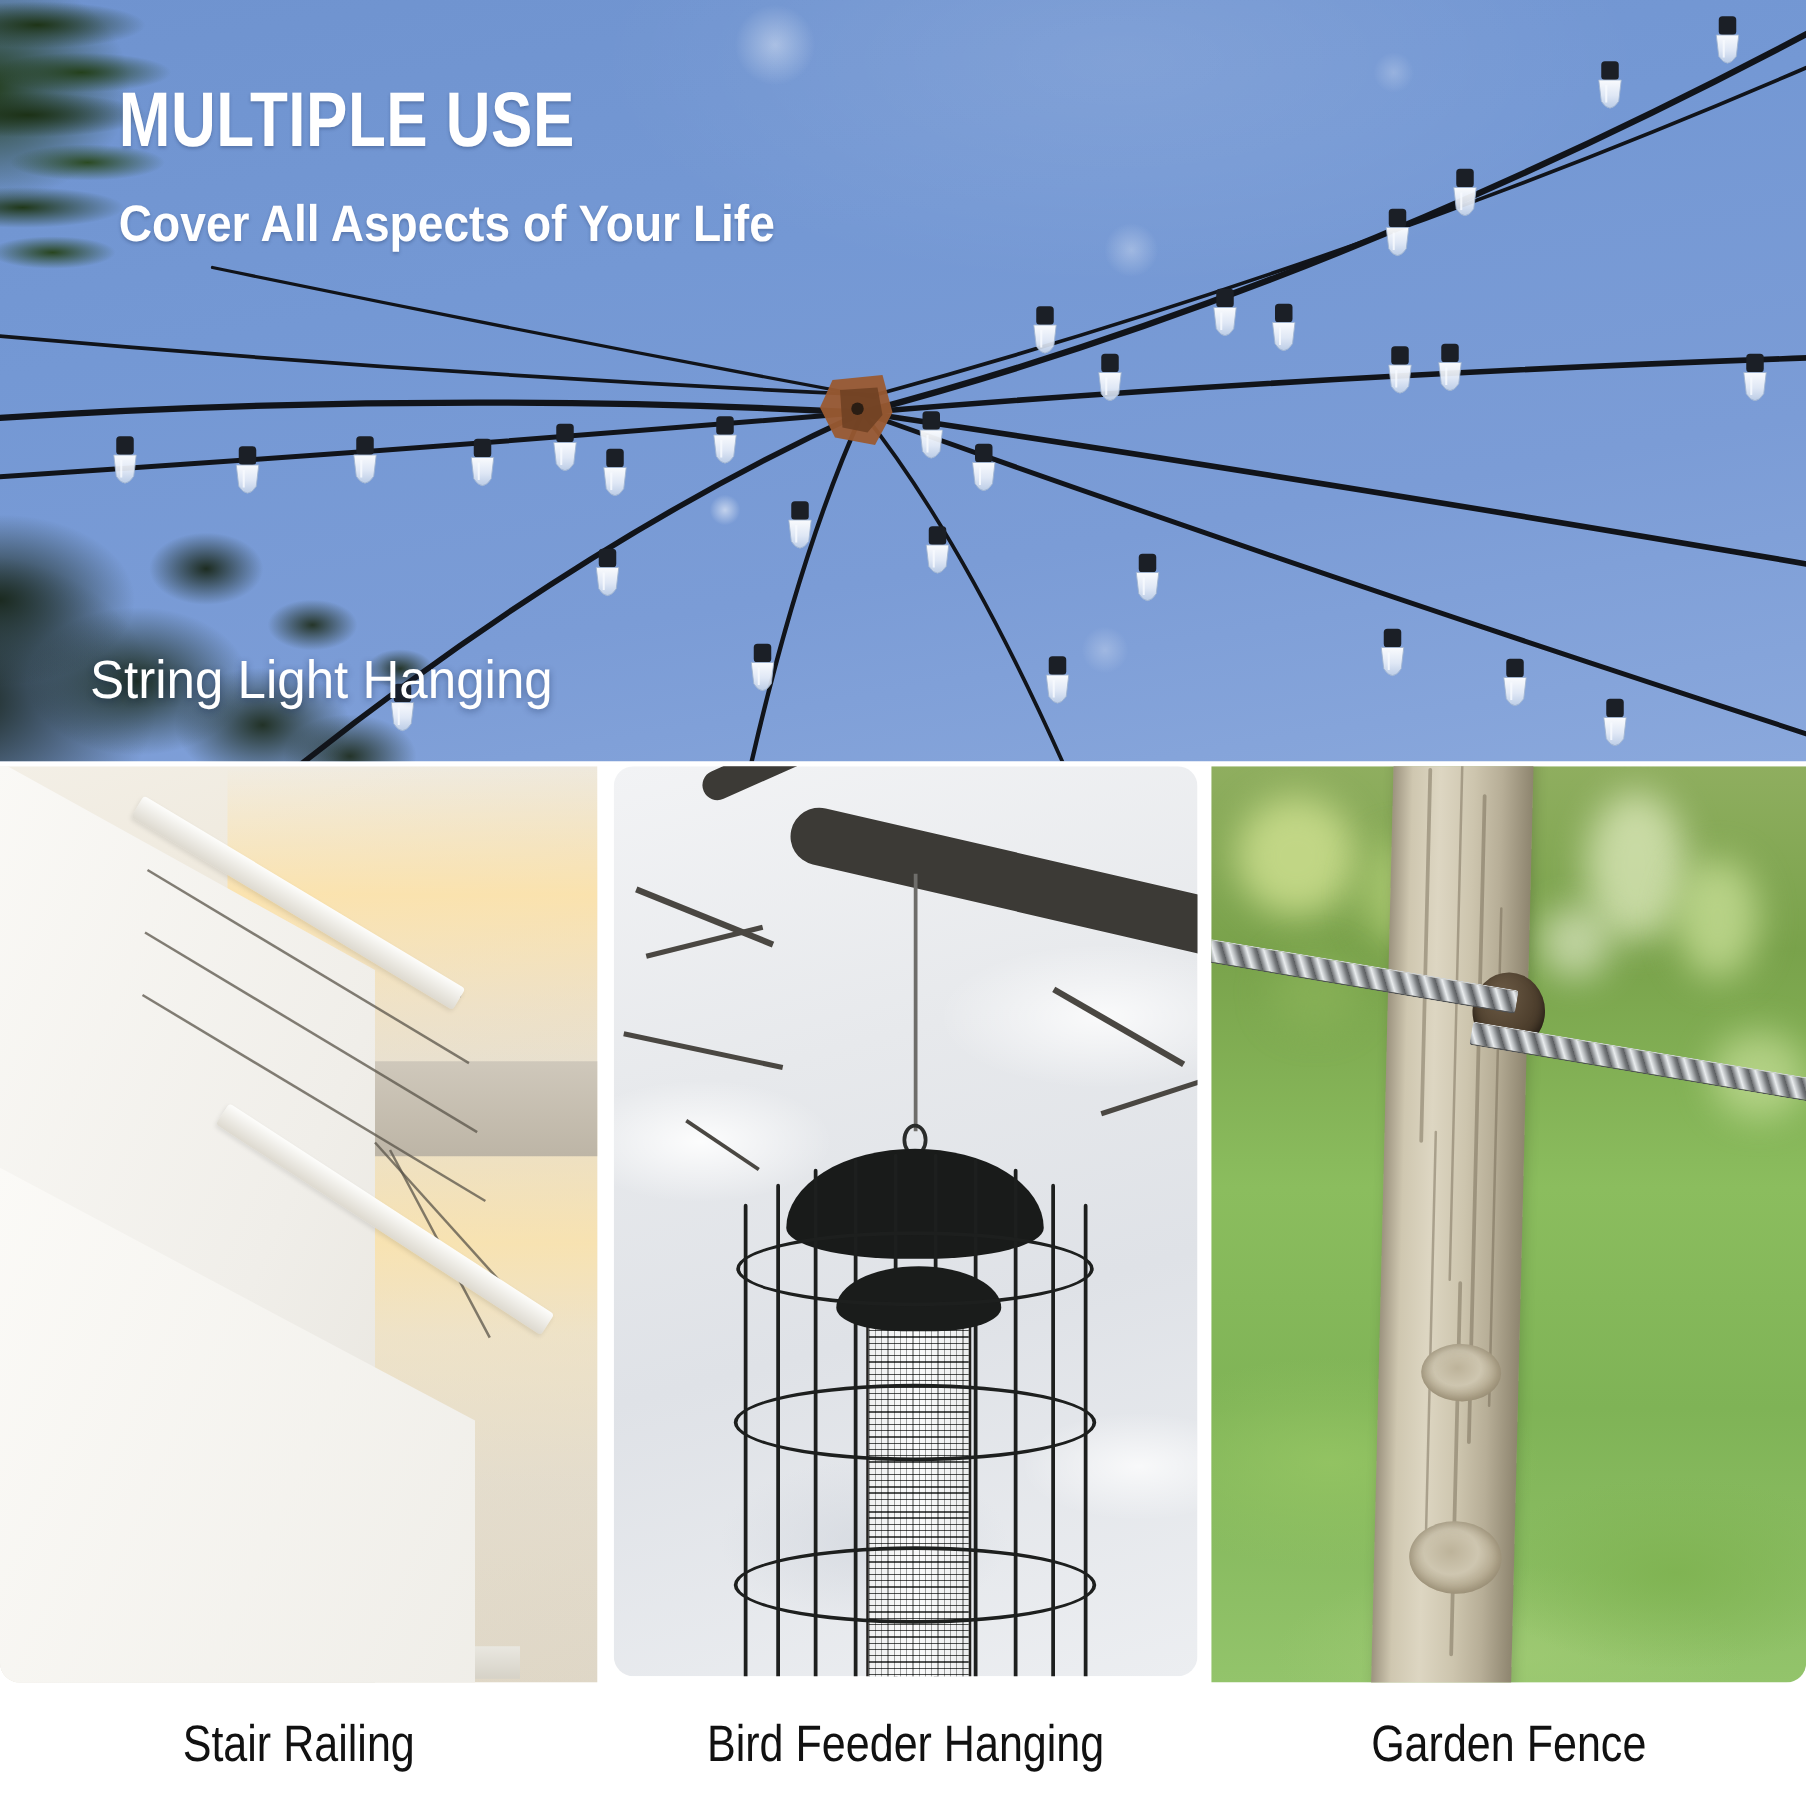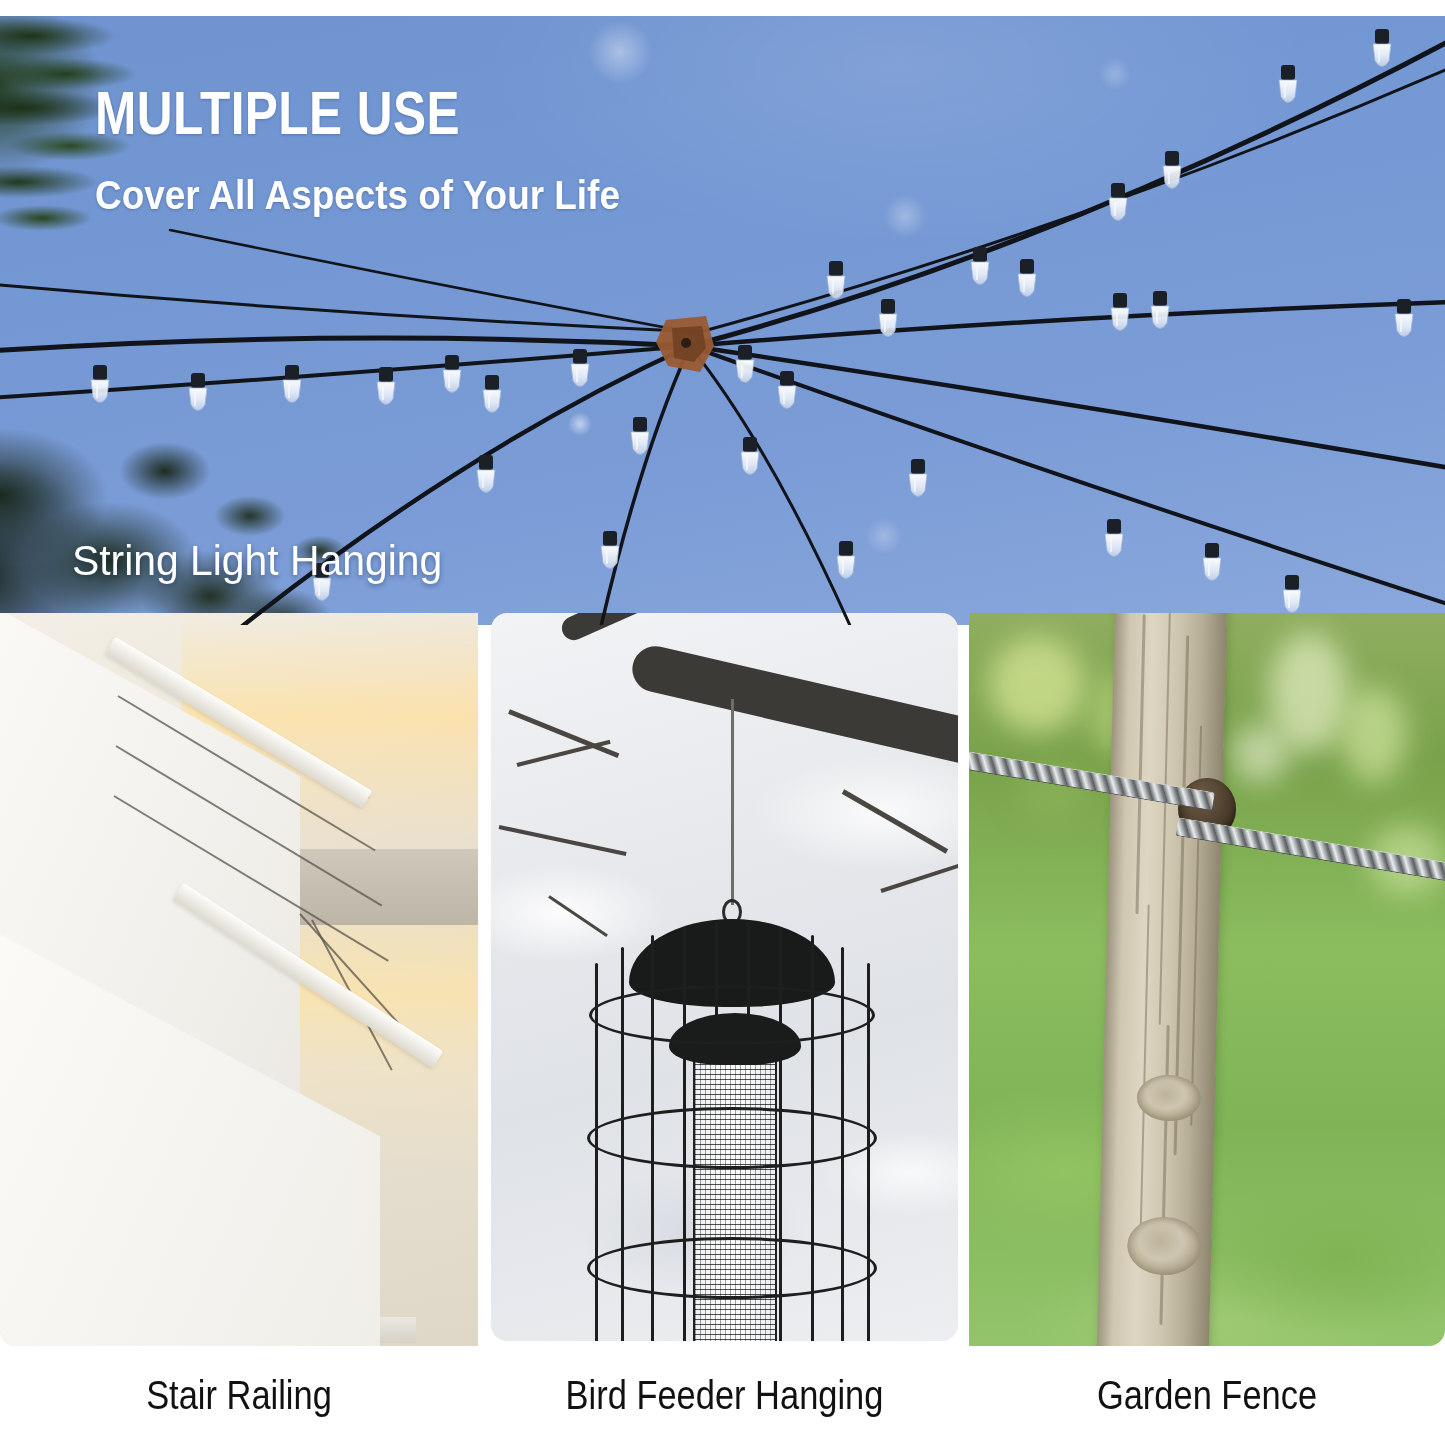--- a/index.html
+++ b/index.html
@@ -7,21 +7,21 @@
     width:1445px; height:1445px;
     background:#ffffff;
     font-family:"Liberation Sans", sans-serif;
     overflow:hidden;
   }
 
   #page { position:relative; width:1445px; height:1445px; background:#fff; }
 
   
   .hero {
-    position:absolute; left:0; top:16px; width:1445px; height:609px;
+    position:absolute; left:0; top:0; width:1445px; height:609px;
     overflow:hidden;
     background:
       radial-gradient(ellipse 700px 300px at 62% 8%, rgba(255,255,255,.10), rgba(255,255,255,0) 60%),
       linear-gradient(170deg, #6f93cf 0%, #7498d4 35%, #7b9cd6 68%, #8aa8dc 100%);
   }
   .hero-sky-soft {
     position:absolute; inset:0;
     background:
       radial-gradient(circle 46px at 620px 36px, rgba(255,255,255,.38), rgba(255,255,255,0) 70%),
       radial-gradient(circle 30px at 905px 200px, rgba(255,255,255,.30), rgba(255,255,255,0) 72%),

